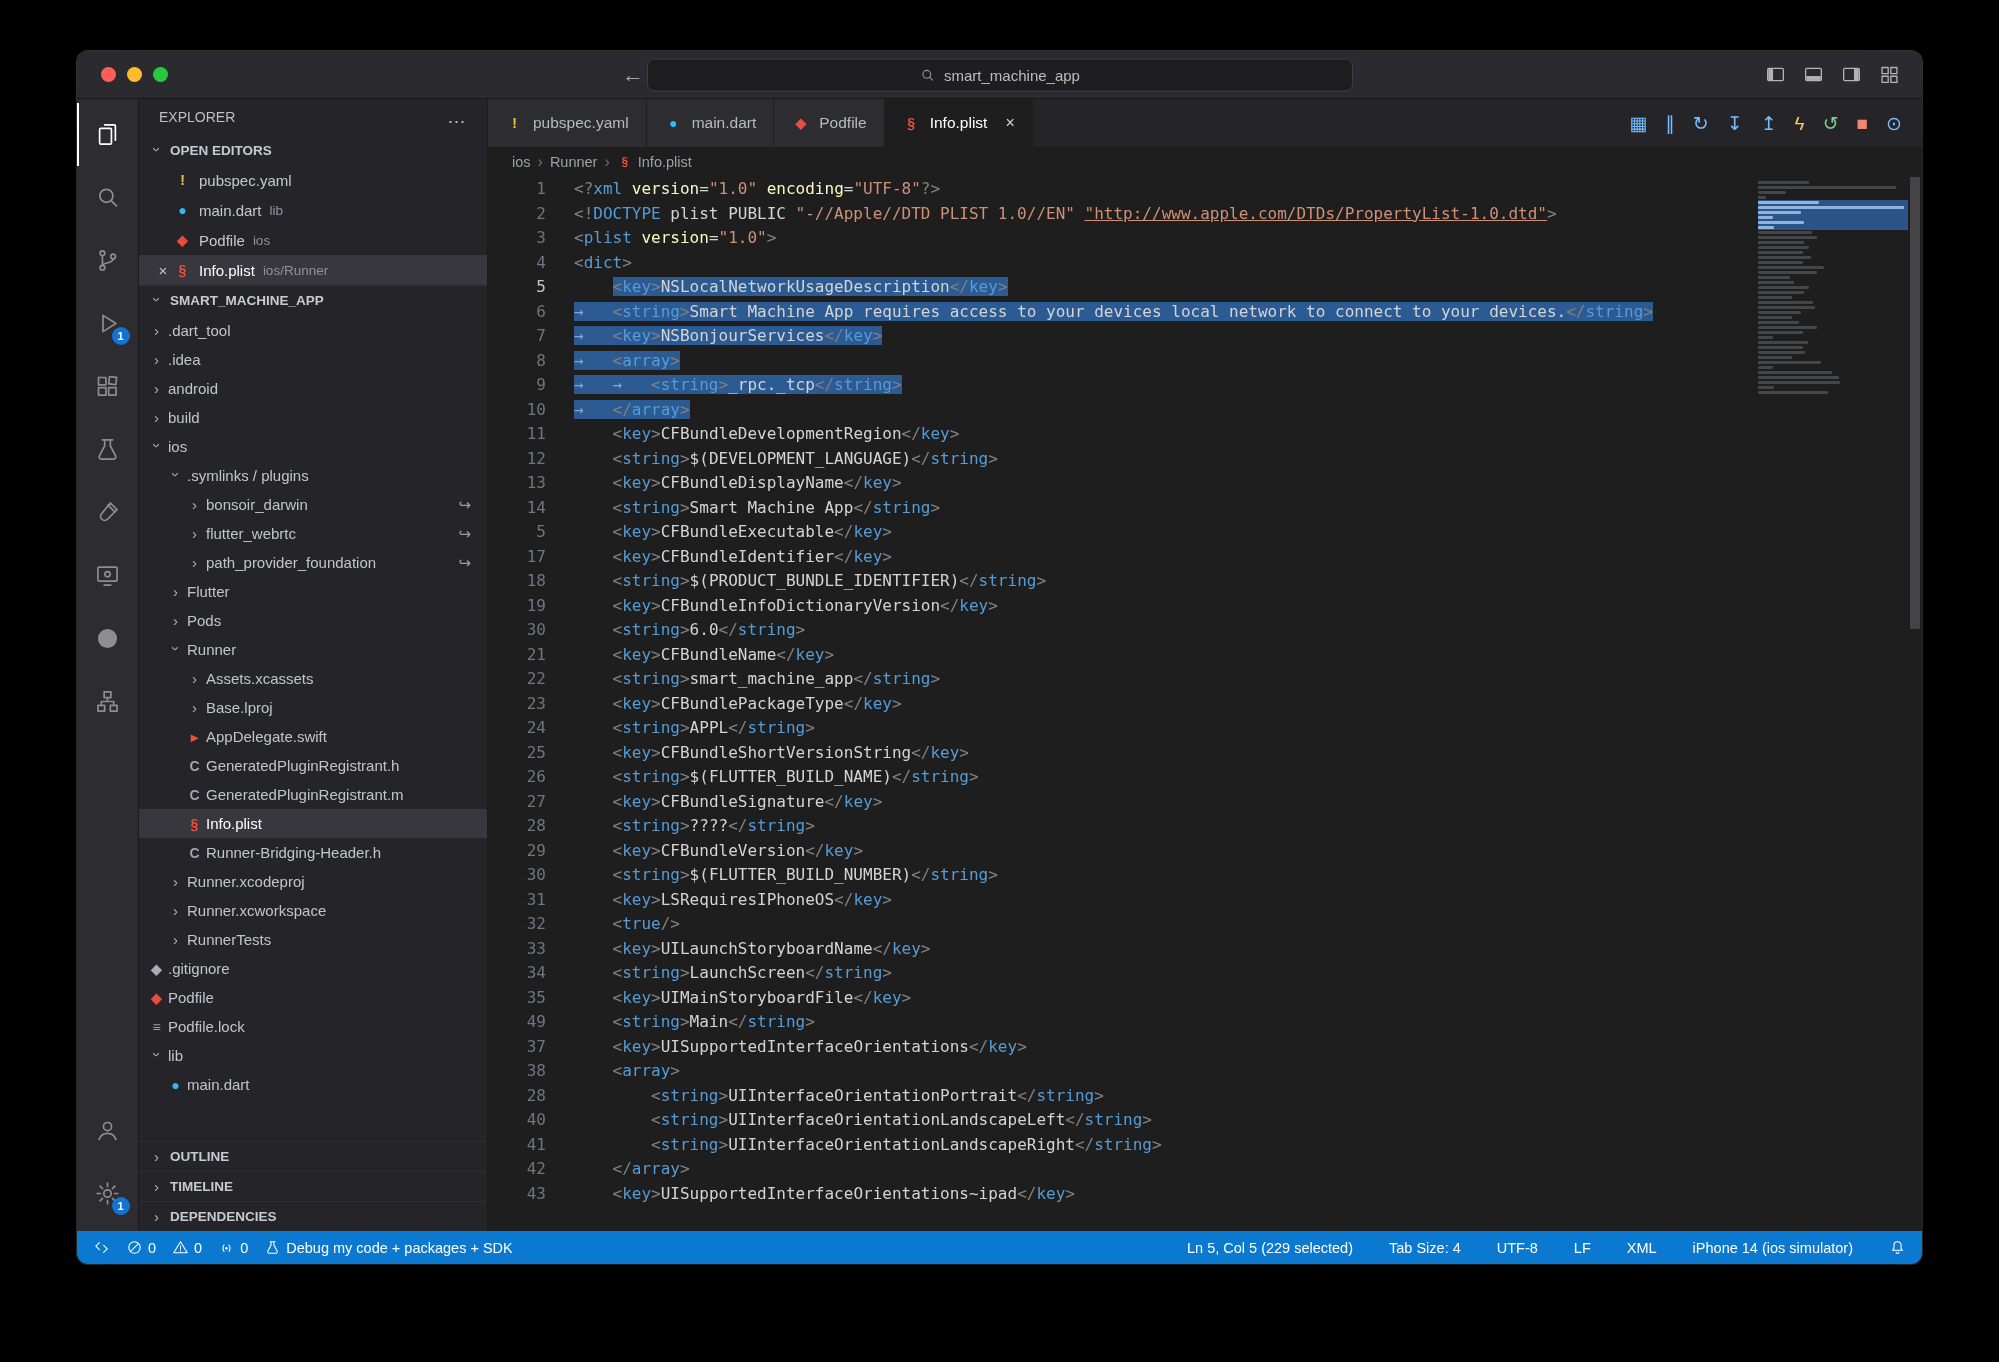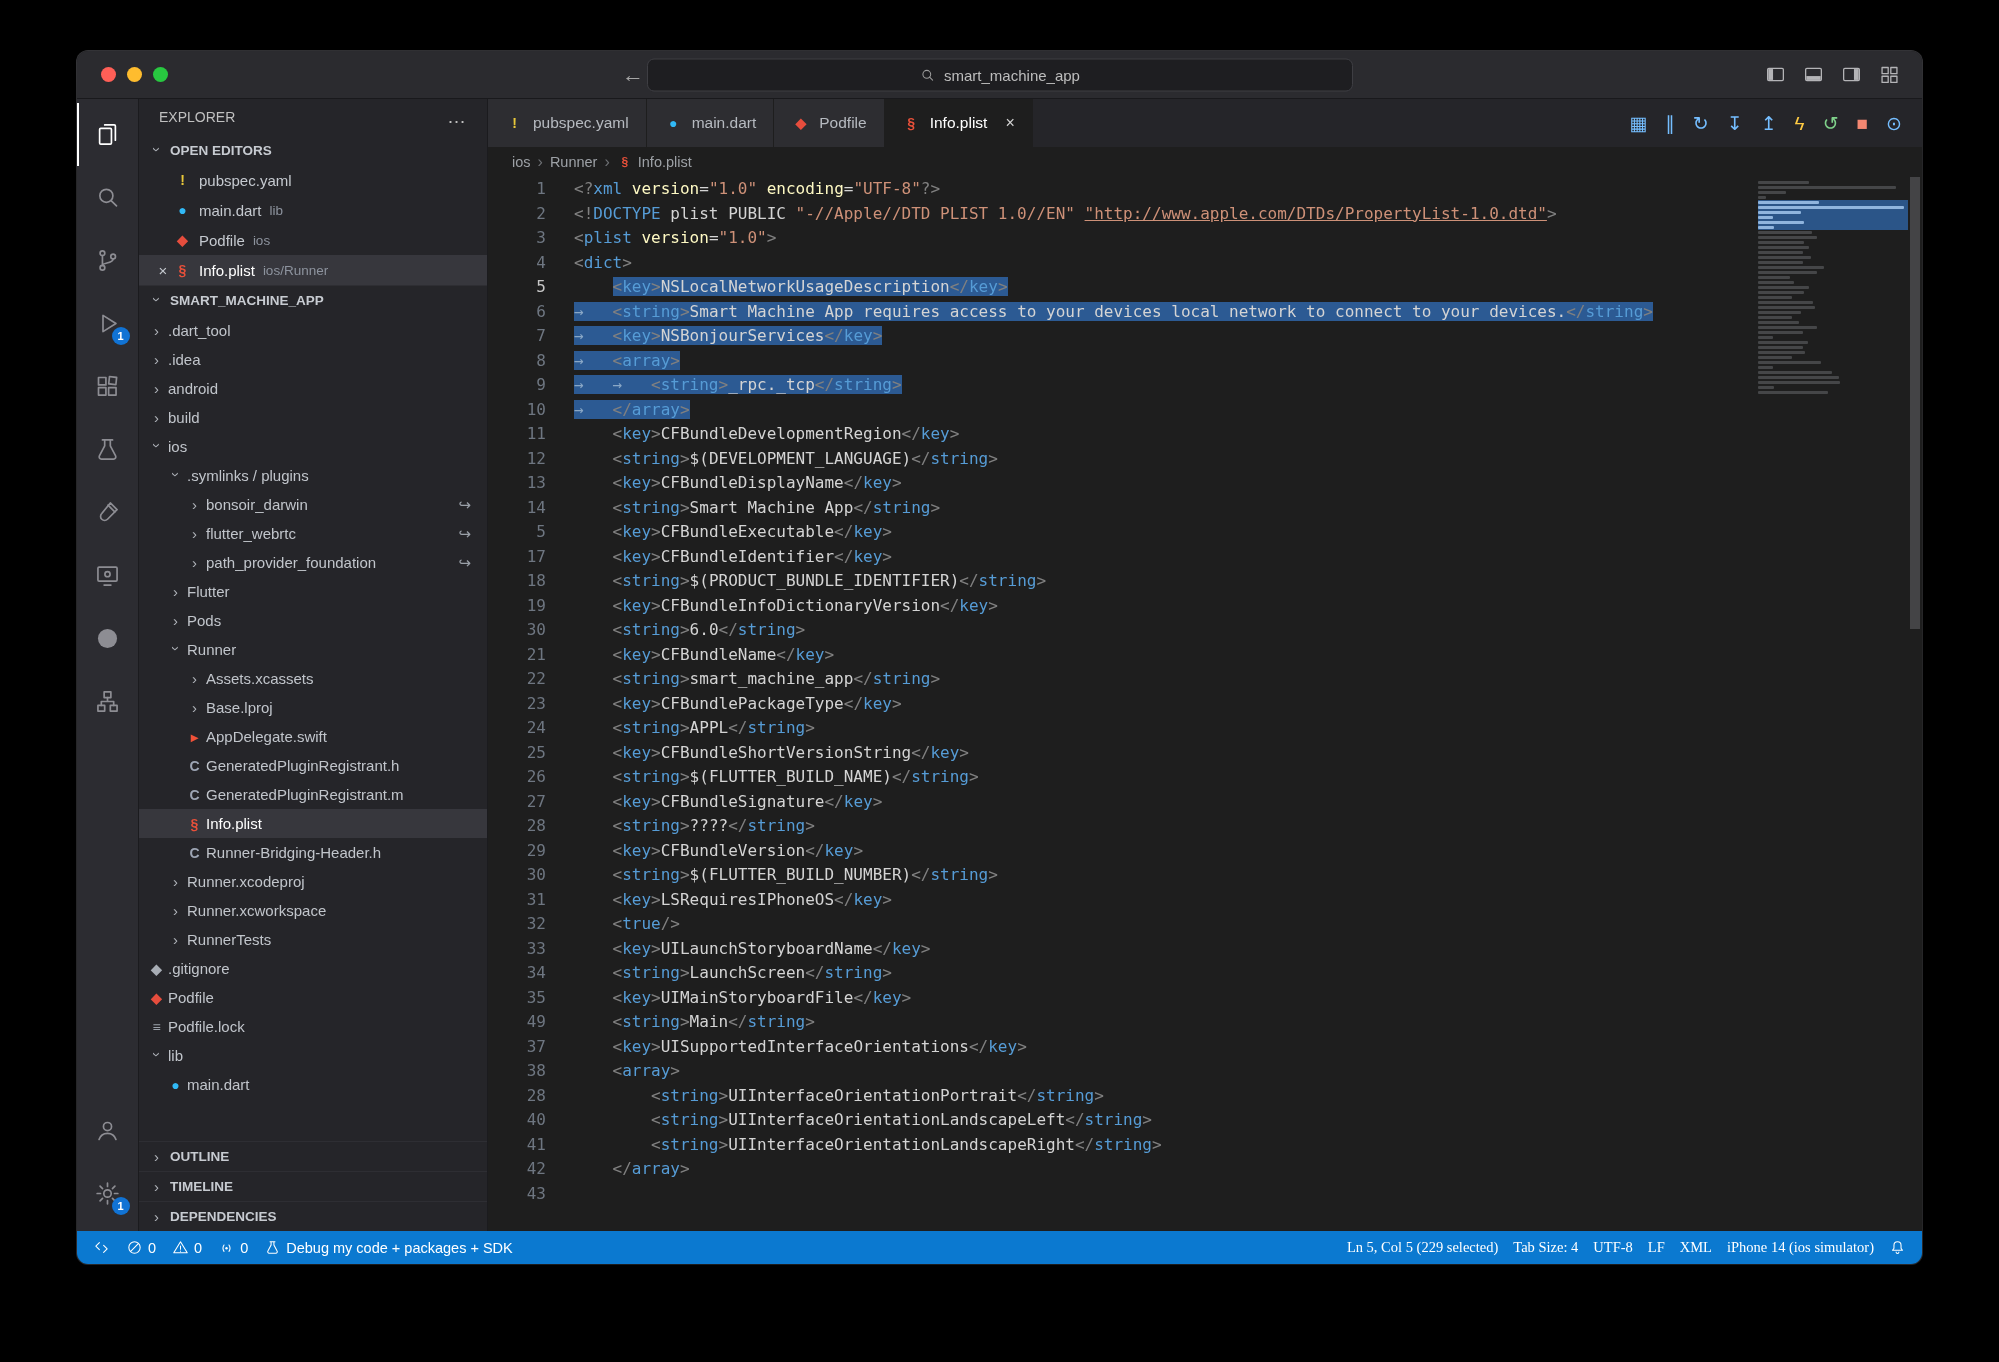--- a/index.html
+++ b/index.html
@@ -82,21 +82,21 @@
   .mm-row{height:5px;display:flex;align-items:center;}
   .mm-bar{height:3px;background:rgba(208,214,222,.22);border-radius:1px;}
   .mm-row.mm-sel{background:#2b5588;}
   .mm-row.mm-sel .mm-bar{background:#8fb4dd;}
   .vscroll{position:absolute;top:0;right:0;bottom:0;width:14px;}
   .vthumb{position:absolute;top:0;left:2px;right:2px;height:452px;background:rgba(131,131,136,.38);}
   
   .statusbar{height:33px;background:#0b79d0;display:flex;align-items:center;color:#fff;
     font-size:14.5px;flex:0 0 auto;padding:0 16px;}
   .sb-left{display:flex;align-items:center;gap:16px;}
-  .sb-right{margin-left:auto;display:flex;gap:15px;font-family:Liberation Serif, serif;}
+  .sb-right{margin-left:auto;display:flex;gap:36px;}
   .sb-item{display:flex;align-items:center;gap:5px;white-space:nowrap;}
   
   .svgwrap{display:inline-flex;}
   .svgwrap svg{width:100%;height:100%;fill:none;stroke:currentColor;stroke-width:1.5;
     stroke-linecap:round;stroke-linejoin:round;}
   .ab-item .svgwrap{width:27px;height:27px;}
   .layouticons .svgwrap{width:21px;height:21px;}
   .searchpill .svgwrap{width:17px;height:17px;color:#9a9a9a;}
   .sb-item .svgwrap{width:17px;height:17px;}
 </style>
@@ -515,21 +515,21 @@
             <div class="cl"><span class="ln">33</span><span class="lc">	<span class="pun">&lt;</span><span class="tag">key</span><span class="pun">&gt;</span>UILaunchStoryboardName<span class="pun">&lt;/</span><span class="tag">key</span><span class="pun">&gt;</span></span></div>
             <div class="cl"><span class="ln">34</span><span class="lc">	<span class="pun">&lt;</span><span class="tag">string</span><span class="pun">&gt;</span>LaunchScreen<span class="pun">&lt;/</span><span class="tag">string</span><span class="pun">&gt;</span></span></div>
             <div class="cl"><span class="ln">35</span><span class="lc">	<span class="pun">&lt;</span><span class="tag">key</span><span class="pun">&gt;</span>UIMainStoryboardFile<span class="pun">&lt;/</span><span class="tag">key</span><span class="pun">&gt;</span></span></div>
             <div class="cl"><span class="ln">49</span><span class="lc">	<span class="pun">&lt;</span><span class="tag">string</span><span class="pun">&gt;</span>Main<span class="pun">&lt;/</span><span class="tag">string</span><span class="pun">&gt;</span></span></div>
             <div class="cl"><span class="ln">37</span><span class="lc">	<span class="pun">&lt;</span><span class="tag">key</span><span class="pun">&gt;</span>UISupportedInterfaceOrientations<span class="pun">&lt;/</span><span class="tag">key</span><span class="pun">&gt;</span></span></div>
             <div class="cl"><span class="ln">38</span><span class="lc">	<span class="pun">&lt;</span><span class="tag">array</span><span class="pun">&gt;</span></span></div>
             <div class="cl"><span class="ln">28</span><span class="lc">		<span class="pun">&lt;</span><span class="tag">string</span><span class="pun">&gt;</span>UIInterfaceOrientationPortrait<span class="pun">&lt;/</span><span class="tag">string</span><span class="pun">&gt;</span></span></div>
             <div class="cl"><span class="ln">40</span><span class="lc">		<span class="pun">&lt;</span><span class="tag">string</span><span class="pun">&gt;</span>UIInterfaceOrientationLandscapeLeft<span class="pun">&lt;/</span><span class="tag">string</span><span class="pun">&gt;</span></span></div>
             <div class="cl"><span class="ln">41</span><span class="lc">		<span class="pun">&lt;</span><span class="tag">string</span><span class="pun">&gt;</span>UIInterfaceOrientationLandscapeRight<span class="pun">&lt;/</span><span class="tag">string</span><span class="pun">&gt;</span></span></div>
             <div class="cl"><span class="ln">42</span><span class="lc">	<span class="pun">&lt;/</span><span class="tag">array</span><span class="pun">&gt;</span></span></div>
-            <div class="cl"><span class="ln">43</span></div>
+            <div class="cl"><span class="ln">43</span><span class="lc">	<span class="pun">&lt;</span><span class="tag">key</span><span class="pun">&gt;</span>UISupportedInterfaceOrientations~ipad<span class="pun">&lt;/</span><span class="tag">key</span><span class="pun">&gt;</span></span></div>
           </div>
         <div class="minimap" id="minimap">
             <div class="mm-row">
               <div class="mm-bar" style="width: 51px;"></div>
             </div>
             <div class="mm-row">
               <div class="mm-bar" style="width: 138px;"></div>
             </div>
             <div class="mm-row">
               <div class="mm-bar" style="width: 28px;"></div>

